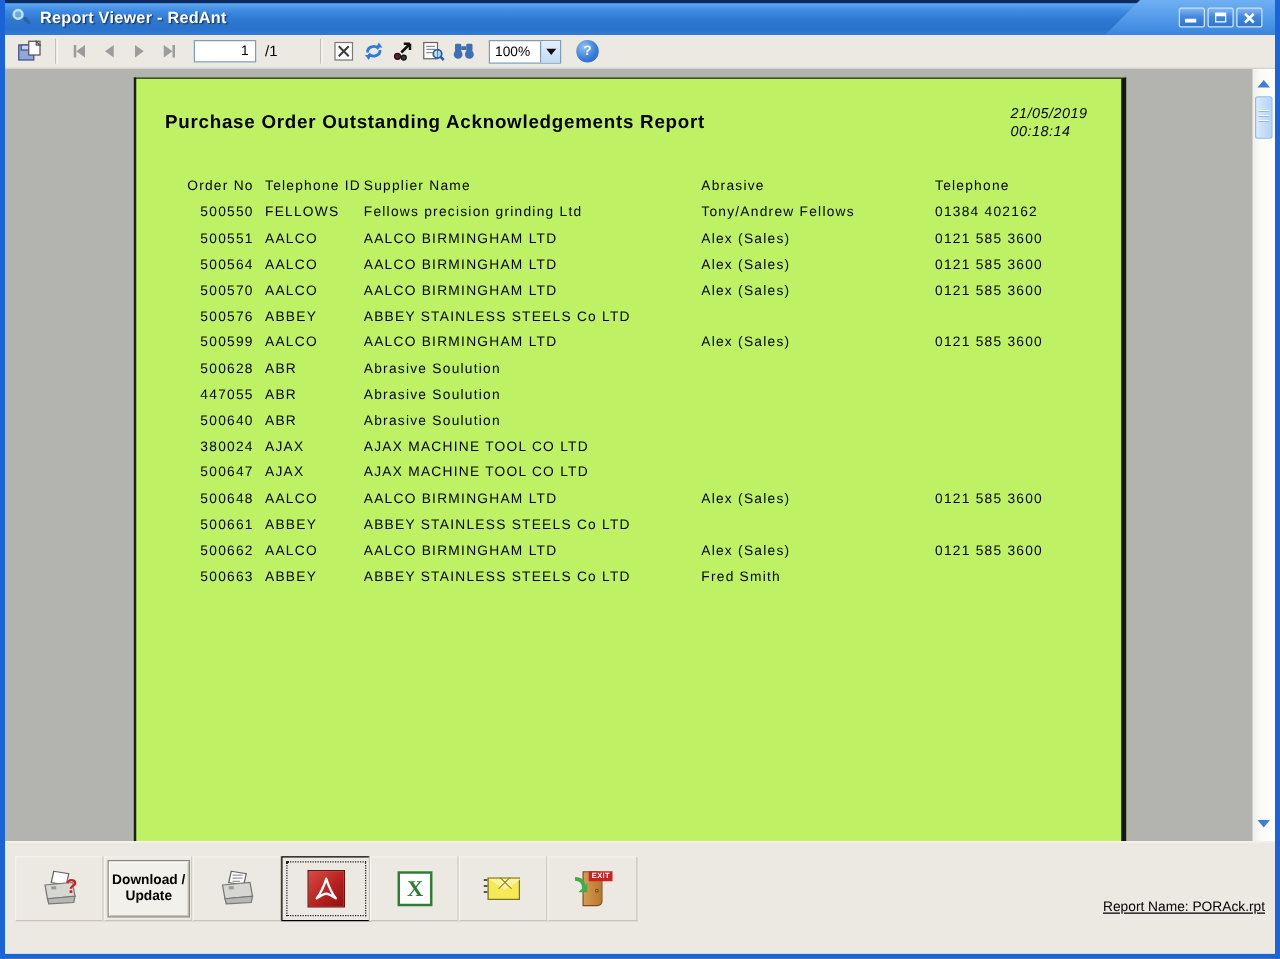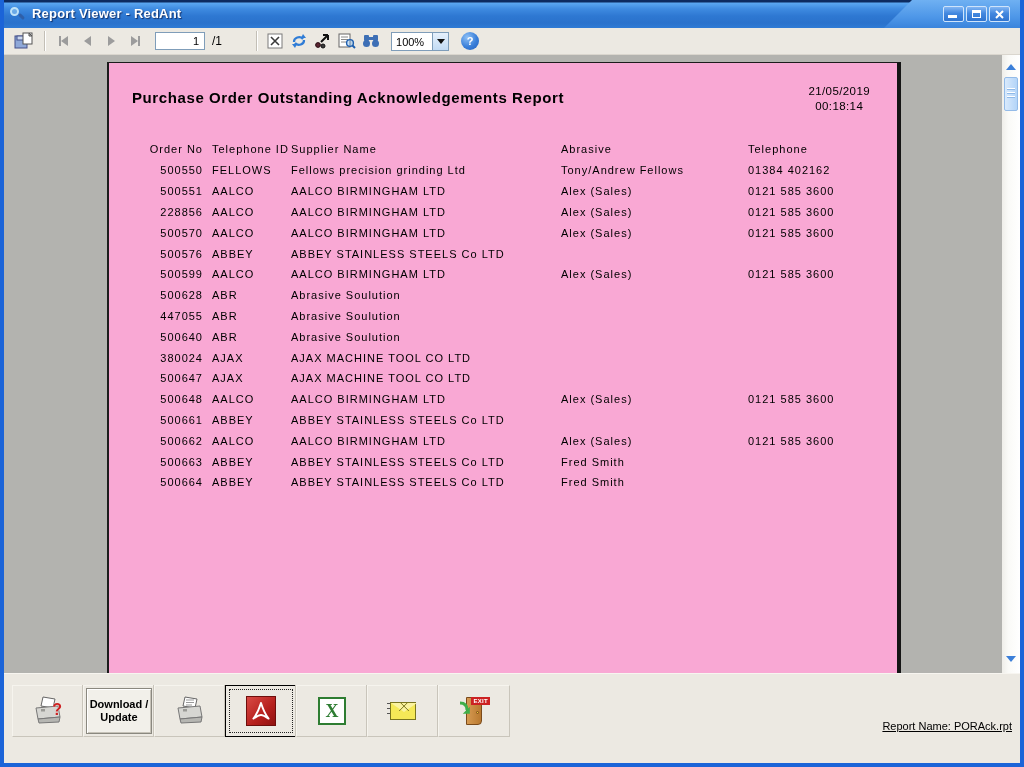--- a/index.html
+++ b/index.html
@@ -62,25 +62,25 @@
   .combo-val { flex:1; font-size:11px; padding:3px 0 0 4px; }
   .combo-btn { width:16px; background:linear-gradient(180deg,#E6F0FB,#C2DBF4); border-left:1px solid #7F9DB9; display:flex; align-items:center; justify-content:center; }
   .combo-arrow { width:0; height:0; border-left:4px solid transparent; border-right:4px solid transparent; border-top:5px solid #111; }
   .helpbtn { margin-left:12px; width:18px; height:18px; border-radius:50%;
     background:radial-gradient(circle at 35% 30%,#8EC0F6,#3A7FD9 55%,#2360BE); border:none;
     color:#fff; font-size:11px; font-weight:bold; cursor:pointer; display:flex; align-items:center; justify-content:center; }
 
   
   .viewer { position:absolute; left:0; top:55px; width:1016px; height:618px; background:#B3B3AF; overflow:hidden; }
   .page {
-    position:absolute; left:103px; top:7px; width:794px; height:611px; background:#f9a8d4;
+    position:absolute; left:103px; top:7px; width:794px; height:611px; background:#bef264;
     border-top:1px solid #1c1c1c; border-left:2px solid #1c1c1c; border-right:4px solid #151515;
   }
   .rpt-title { position:absolute; left:23px; top:26px; font-size:15px; font-weight:bold; letter-spacing:.6px; color:#000; }
-  .rpt-datetime { position:absolute; right:27px; top:21px; text-align:center; font-size:11.5px; line-height:15px; color:#000; letter-spacing:.4px; }
+  .rpt-datetime { position:absolute; right:27px; top:21px; text-align:left; font-size:11.5px; line-height:15px; color:#000; letter-spacing:.4px;font-style:italic; }
   .rpt-table { position:absolute; left:30px; top:80px; width:740px; border-collapse:collapse; table-layout:fixed;
     font-size:11px; letter-spacing:1px; color:#000; }
   .rpt-table th { font-weight:normal; text-align:left; height:17px; vertical-align:top; padding:0; }
   .rpt-table td { height:20.8px; padding:0; vertical-align:middle; white-space:nowrap; overflow:hidden; }
   .rpt-table th:nth-child(1), .rpt-table td:nth-child(1) { text-align:right; }
   .rpt-table th:nth-child(2), .rpt-table td:nth-child(2) { padding-left:9px; }
 
   
   .vscroll { position:absolute; right:0; top:0; width:18px; height:100%;
     background:linear-gradient(90deg,#EFEEE9,#FAFAF7 35%,#FFFFFF); }
@@ -274,21 +274,21 @@
               <td>01384 402162</td>
             </tr>
             <tr>
               <td>500551</td>
               <td>AALCO</td>
               <td>AALCO BIRMINGHAM LTD</td>
               <td>Alex (Sales)</td>
               <td>0121 585 3600</td>
             </tr>
             <tr>
-              <td>228856</td>
+              <td>500564</td>
               <td>AALCO</td>
               <td>AALCO BIRMINGHAM LTD</td>
               <td>Alex (Sales)</td>
               <td>0121 585 3600</td>
             </tr>
             <tr>
               <td>500570</td>
               <td>AALCO</td>
               <td>AALCO BIRMINGHAM LTD</td>
               <td>Alex (Sales)</td>
@@ -359,27 +359,20 @@
             </tr>
             <tr>
               <td>500662</td>
               <td>AALCO</td>
               <td>AALCO BIRMINGHAM LTD</td>
               <td>Alex (Sales)</td>
               <td>0121 585 3600</td>
             </tr>
             <tr>
               <td>500663</td>
-              <td>ABBEY</td>
-              <td>ABBEY STAINLESS STEELS Co LTD</td>
-              <td>Fred Smith</td>
-              <td></td>
-            </tr>
-            <tr>
-              <td>500664</td>
               <td>ABBEY</td>
               <td>ABBEY STAINLESS STEELS Co LTD</td>
               <td>Fred Smith</td>
               <td></td>
             </tr>
           </tbody>
       </table>
     </div>
     <div class="vscroll">
       <div class="sb-up">

